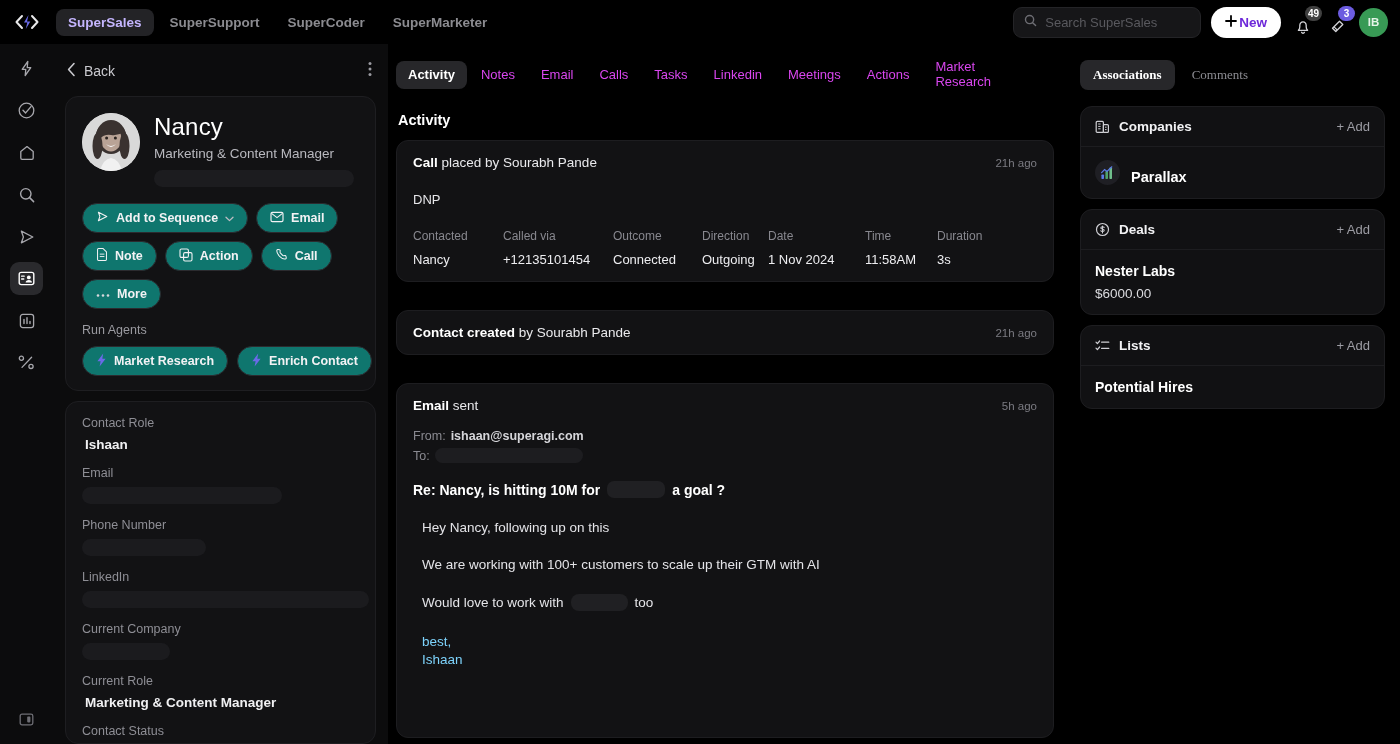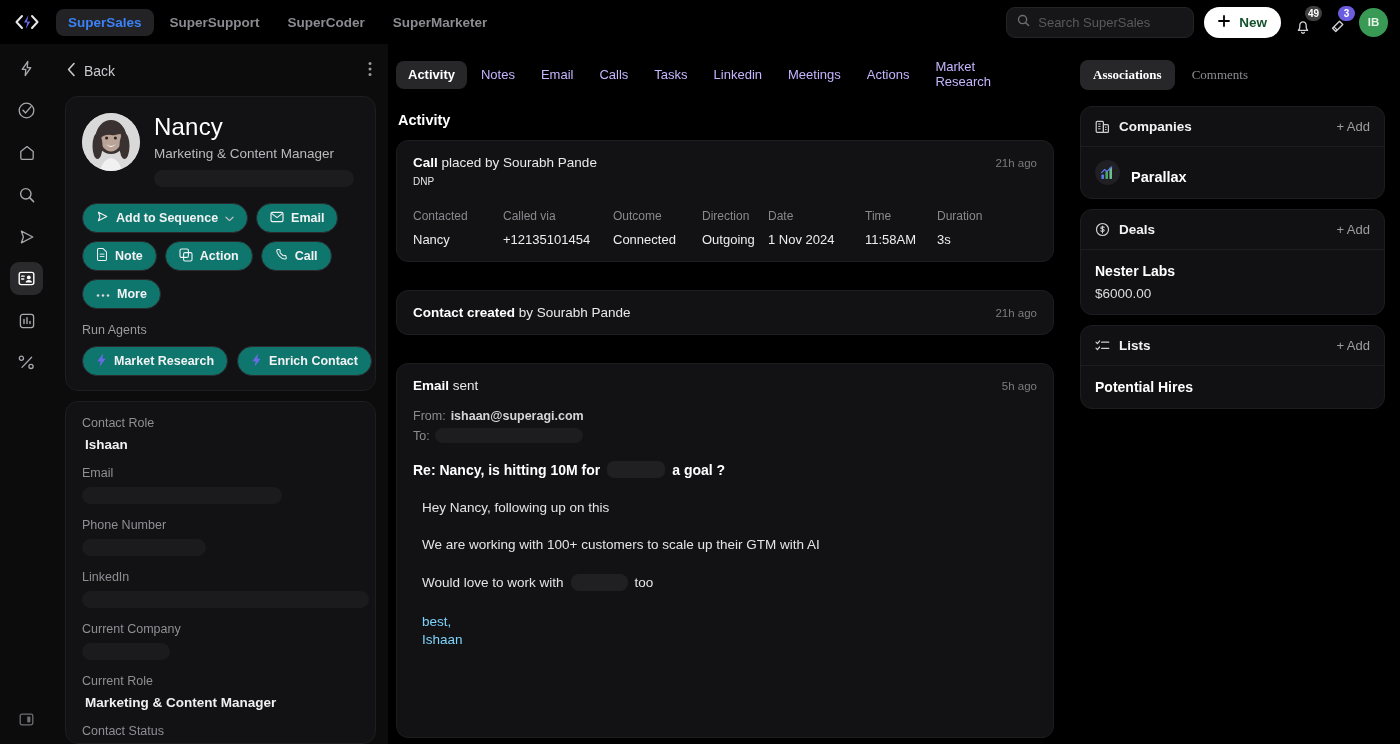--- a/index.html
+++ b/index.html
@@ -26,39 +26,39 @@
     margin-right: 6px;
   }
   .app-tabs { display: flex; align-items: center; gap: 4px; }
   .app-tab {
     font-size: 13.5px; font-weight: bold;
     color: #8b8b90;
     padding: 6px 12px; border-radius: 8px;
     white-space: nowrap;
     cursor: pointer;
   }
-  .app-tab.active { background: #232326; color: #3b82f6; }
+  .app-tab.active { background: #232326; color: #c4b5fd; }
 
   .topbar-right {
     margin-left: auto;
     display: flex; align-items: center; gap: 10px;
   }
   .search-box {
     width: 188px; height: 31px;
     background: #161618;
     border: 1px solid #242427;
     border-radius: 9px;
     display: flex; align-items: center; gap: 8px;
     padding: 0 10px;
   }
   .search-box .ph { font-size: 13px; color: #59595e; }
   .new-btn {
-    height: 31px; background: #fff; color: #14532d;
+    height: 31px; background: #fff; color: #6d28d9;
     border-radius: 16px; padding: 0 14px;
-    display: flex; align-items: center; gap: 9px;
+    display: flex; align-items: center; gap: 2px;
     font-size: 13.5px; font-weight: bold;
     cursor: pointer; border: none;
   }
   .icon-btn { position: relative; width: 24px; height: 26px;
               display: flex; align-items: flex-end; justify-content: center;
               color: #d4d4d8; cursor: pointer; }
   .badge {
     position: absolute; top: -3px; right: -7px;
     min-width: 17px; height: 15px; padding: 0 3px;
     border-radius: 8px; font-size: 10px; font-weight: bold;
@@ -153,40 +153,40 @@
     display: flex; flex-direction: column;
     padding: 0 16px 0 8px;
     overflow: hidden;
   }
   .tabs {
     display: flex; align-items: center; gap: 2px;
     height: 62px; flex: 0 0 62px;
     padding-left: 0px;
   }
   .tab {
-    font-size: 13px; color: #c4b5fd;
+    font-size: 13px; color: #d946ef;
     padding: 7px 12px; border-radius: 8px;
     cursor: pointer; white-space: nowrap; line-height: 1.15;
     text-align: center;
   }
   .tab.active { background: #27272a; color: #fff; font-weight: bold; }
   .tab.twoline { white-space: normal; width: 62px; }
 
   .section-title { font-size: 14.5px; font-weight: bold; color: #fff; padding: 6px 0 12px 2px; }
 
   .feed { flex: 1; overflow: hidden; display: flex; flex-direction: column; gap: 28px; padding-bottom: 6px; }
   .acard {
     background: #121214; border: 1px solid #1d1d20;
     border-radius: 12px; padding: 14px 16px;
   }
   .acard-head { display: flex; align-items: baseline; }
   .acard-title { font-size: 13.5px; color: #e9e9ec; }
   .acard-title b { color: #fff; }
   .acard-time { margin-left: auto; font-size: 11.5px; color: #7b7b82; }
-  .dnp { font-size: 10px; color: #e6e6e9; margin-top: 6px; }
+  .dnp { font-size: 13px; color: #e6e6e9; margin-top: 22px; }
   .meta { display: flex; margin-top: 22px; }
   .meta-col { display: flex; flex-direction: column; }
   .meta-k { font-size: 12px; color: #88888f; margin-bottom: 9px; }
   .meta-v { font-size: 13px; color: #ededf0; }
 
   .mail-line { font-size: 12.5px; color: #8a8a91; margin-top: 16px; display: flex; align-items: center; gap: 5px; }
   .mail-line .addr { color: #d6d6da; font-weight: bold; }
   .mail-redact { background: #1d1d20; border-radius: 8px; height: 15px; width: 148px; display: inline-block; }
   .subject { font-size: 14px; font-weight: bold; color: #fff; margin-top: 18px; display: flex; align-items: center; gap: 7px; }
   .subject .sub-redact { background: #202023; border-radius: 7px; height: 17px; width: 58px; display: inline-block; }

